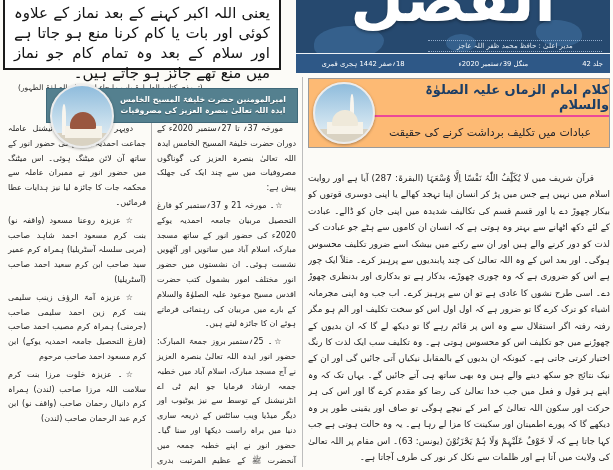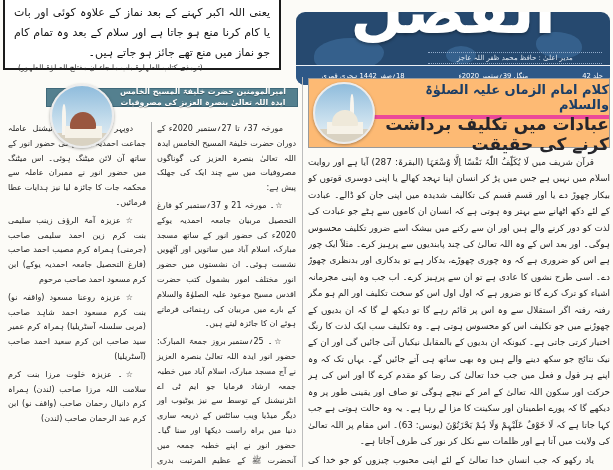--- a/index.html
+++ b/index.html
@@ -1,24 +1,24 @@
 <!DOCTYPE html>
 <html lang="ur"><head>
 <meta charset="utf-8">
 <style>
   html,body{margin:0;padding:0;background:#e9e7e2;}
   .page{position:relative;width:613px;height:470px;overflow:hidden;background:#fcfbf7;
         font-family:"DejaVu Sans",sans-serif;color:#1f1f1f;}
   
   .hadith-box{position:absolute;left:3px;top:-16px;width:278px;height:86px;background:#fff;
               border:2px solid #1b1b1b;box-sizing:border-box;padding:17px 9px 0 9px;}
-  .hadith-text{direction:rtl;text-align:justify;font-size:11px;line-height:20px;color:#141414;}
+  .hadith-text{direction:rtl;text-align:justify;font-size:15px;line-height:20px;color:#141414;}
   .hadith-citation{direction:rtl;text-align:left;font-size:7.5px;color:#2a2a2a;padding-left:4px;}
   
-  .masthead{position:absolute;left:296px;top:12px;width:314px;height:73px;background:#26496f;overflow:hidden;border-radius:9px;}
+  .masthead{position:absolute;left:296px;top:0;width:314px;height:73px;background:#26496f;overflow:hidden;}
   .blob{position:absolute;background:#3a6793;opacity:.8;}
   .b1{width:70px;height:34px;left:18px;top:26px;border-radius:55% 45% 60% 40%;}
   .b2{width:46px;height:26px;left:240px;top:20px;border-radius:45% 60% 40% 55%;}
   .b3{width:30px;height:18px;left:150px;top:34px;border-radius:50%;}
   .masthead-title{position:absolute;top:-36px;left:0;width:100%;text-align:center;direction:rtl;
                   font-size:62px;line-height:72px;font-weight:bold;color:#fff;letter-spacing:1px;
                   text-shadow:0 2px 3px rgba(0,0,0,.3);}
   .editor-line{position:absolute;top:40px;left:42%;right:8px;text-align:center;direction:rtl;
                font-size:7px;color:#e3ebf4;border-top:1px dotted #93accb;border-bottom:1px dotted #93accb;
                padding:1px 0;}
@@ -38,41 +38,41 @@
   .m-right{left:313px;top:82px;width:58px;height:58px;z-index:6;}
   .mosque .ground{position:absolute;bottom:0;width:100%;height:22%;background:#d9d2c2;}
   .mosque .bld{position:absolute;width:62%;height:20%;left:21%;bottom:14%;background:#f6f2e8;}
   .mosque .dome{position:absolute;width:44%;height:28%;left:30%;bottom:28%;
                 border-radius:50% 50% 8% 8% / 80% 80% 6% 6%;background:#9a5740;}
   .mosque.light .dome{background:#efe9da;}
   .mosque .minaret{position:absolute;width:8%;height:52%;left:16%;bottom:18%;background:#f8f5ee;
                    border-radius:40% 40% 0 0;}
   .mosque .minaret.tall{height:64%;left:60%;}
   
-  .activities-bar{position:absolute;left:46px;top:88px;width:252px;height:19px;background:#54808f;
+  .activities-bar{position:absolute;left:46px;top:88px;width:252px;height:35px;background:#54808f;
                   border:1px solid #40697a;box-sizing:border-box;z-index:3;
                   display:flex;align-items:center;justify-content:center;padding:0 4px 0 66px;
                   direction:rtl;text-align:center;color:#fff;font-size:7.8px;line-height:10.5px;font-weight:bold;
                   text-shadow:0 1px 1px rgba(0,0,0,.35);}
   .activities-body{position:absolute;left:3px;top:122px;width:298px;height:346px;overflow:hidden;
                    display:flex;direction:rtl;}
   .subcol{width:50%;box-sizing:border-box;padding:0 5px;direction:rtl;text-align:justify;
           font-size:8px;line-height:14.8px;color:#222;overflow:hidden;}
   .subcol + .subcol{border-right:1px solid #b3b3b3;}
   .subcol p{margin:0 0 3px;text-indent:13px;}
   
   .kalam-box{position:absolute;left:308px;top:78px;width:302px;height:70px;background:#fdba74;
              border:1px solid #9a9a9a;box-sizing:border-box;}
   .kalam-title{margin-left:62px;height:36px;display:flex;align-items:center;justify-content:center;
                direction:rtl;font-size:13px;font-weight:bold;color:#1c3e66;}
-  .kalam-subtitle{margin-left:62px;height:30px;border-top:4px solid #ec4899;display:flex;align-items:center;
-                  justify-content:center;direction:rtl;font-size:17px;font-weight:bold;color:#26262b;}
+  .kalam-subtitle{margin-left:62px;height:30px;border-top:2px solid #ec4899;display:flex;align-items:center;
+                  justify-content:center;direction:rtl;font-size:11px;font-weight:normal;color:#26262b;}
   .kalam-body{position:absolute;left:308px;top:154px;width:302px;height:314px;overflow:hidden;
               direction:rtl;text-align:justify;font-size:8.8px;line-height:16.4px;color:#1d1d1d;}
-  .kalam-body p{margin:0 0 3px;text-indent:16px;}
+  .kalam-body p{margin:16px 0 3px;text-indent:16px;}
 </style>
 </head>
 <body>
 
 <div class="page">
 
   <div class="hadith-box">
     <div class="hadith-text">یعنی اللہ اکبر کہنے کے بعد نماز کے علاوہ کوئی اور بات یا کام کرنا منع ہو جاتا ہے اور سلام کے بعد وہ تمام کام جو نماز میں منع تھے جائز ہو جاتے ہیں۔</div>
     <div class="hadith-citation">(ترمذی کتاب الطہارۃ باب ما جاء ان مفتاح الصلوٰۃ الطہور)</div>
   </div>
@@ -106,22 +106,22 @@
   </div>
 
   <div class="activities-body">
     <div class="subcol">
       <p>مورخہ 37؍ تا 27؍ستمبر 2020ء کے دوران حضرت خلیفۃ المسیح الخامس ایدہ اللہ تعالیٰ بنصرہ العزیز کی گوناگوں مصروفیات میں سے چند ایک کی جھلک پیش ہے:</p>
       <p>☆۔ مورخہ 21 و 37؍ستمبر کو فارغ التحصیل مربیان جامعہ احمدیہ یوکے 2020ء کی حضور انور کے ساتھ مسجد مبارک، اسلام آباد میں ساتویں اور آٹھویں نشست ہوئی۔ ان نشستوں میں حضور انور مختلف امور بشمول کتب حضرت اقدس مسیح موعود علیہ الصلوٰۃ والسلام کے بارے میں مربیان کی رہنمائی فرماتے ہوئے ان کا جائزہ لیتے ہیں۔</p>
       <p>☆۔ 25؍ستمبر بروز جمعۃ المبارک: حضور انور ایدہ اللہ تعالیٰ بنصرہ العزیز نے آج مسجد مبارک، اسلام آباد میں خطبہ جمعہ ارشاد فرمایا جو ایم ٹی اے انٹرنیشنل کے توسط سے نیز یوٹیوب اور دیگر میڈیا ویب سائٹس کے ذریعہ ساری دنیا میں براہ راست دیکھا اور سنا گیا۔ حضور انور نے اپنے خطبہ جمعہ میں آنحضرت ﷺ کے عظیم المرتبت بدری صحابی حضرت بلال بن رباح رضی اللہ عنہ کے اوصاف حمیدہ کا تذکرہ فرمایا۔ نیز پانچ مرحومین مولانا طالب یعقوب صاحب (مبلغ سلسلہ شرق بعید)، کرم المجسٹر الفجر علی قریشی صاحب (سابق وکیل المال ثالث و نائب صدر مجلس تحریک جدید)، محترمہ رضیہ سلطانہ صاحبہ اہلیہ حکیم خورشید احمد صاحب سابق صدر عمومی ربوہ، کرم محمد طاہر احمد صاحب (نائب ناظر تربیت</p>
     </div>
     <div class="subcol">
       <p>دوپہر سوا بارہ بجے نیشنل عاملہ جماعت احمدیہ بیلجیم کی حضور انور کے ساتھ آن لائن میٹنگ ہوئی۔ اس میٹنگ میں حضور انور نے ممبران عاملہ سے محکمہ جات کا جائزہ لیا نیز ہدایات عطا فرمائیں۔</p>
+      <p>☆ عزیزہ روعنا مسعود (واقفہ نو) بنت کرم مسعود احمد شاہد صاحب (مربی سلسلہ آسٹریلیا) ہمراہ کرم عمیر سید صاحب ابن کرم سعید احمد صاحب (آسٹریلیا)</p>
       <p>☆ عزیزہ آمۃ الرؤف زینب سلیمی بنت کرم زین احمد سلیمی صاحب (جرمنی) ہمراہ کرم مصیب احمد صاحب (فارغ التحصیل جامعہ احمدیہ یوکے) ابن کرم مسعود احمد صاحب مرحوم</p>
-      <p>☆ عزیزہ روعنا مسعود (واقفہ نو) بنت کرم مسعود احمد شاہد صاحب (مربی سلسلہ آسٹریلیا) ہمراہ کرم عمیر سید صاحب ابن کرم سعید احمد صاحب (آسٹریلیا)</p>
       <p>☆۔ عزیزہ خلوت مرزا بنت کرم سلامت اللہ مرزا صاحب (لندن) ہمراہ کرم دانیال رحمان صاحب (واقف نو) ابن کرم عبد الرحمان صاحب (لندن)</p>
 
     </div>
   </div>
 
   <div class="kalam-box">
     <div class="kalam-title">کلام امام الزماں علیہ الصلوٰۃ والسلام</div>
     <div class="kalam-subtitle">عبادات میں تکلیف برداشت کرنے کی حقیقت</div>
   </div>
   <div class="mosque light m-right">

